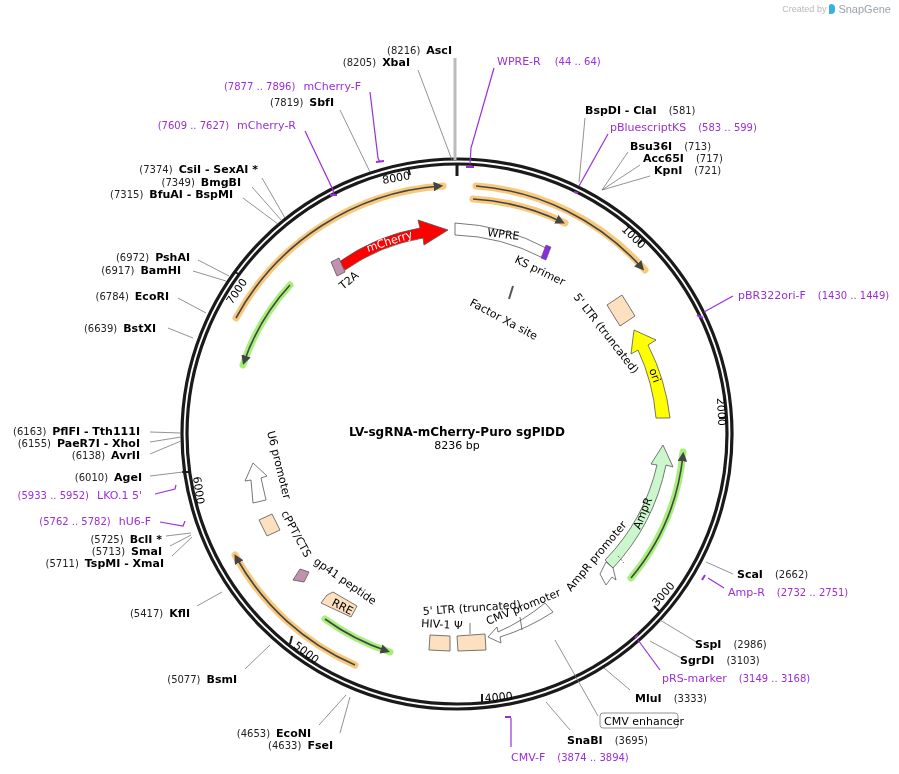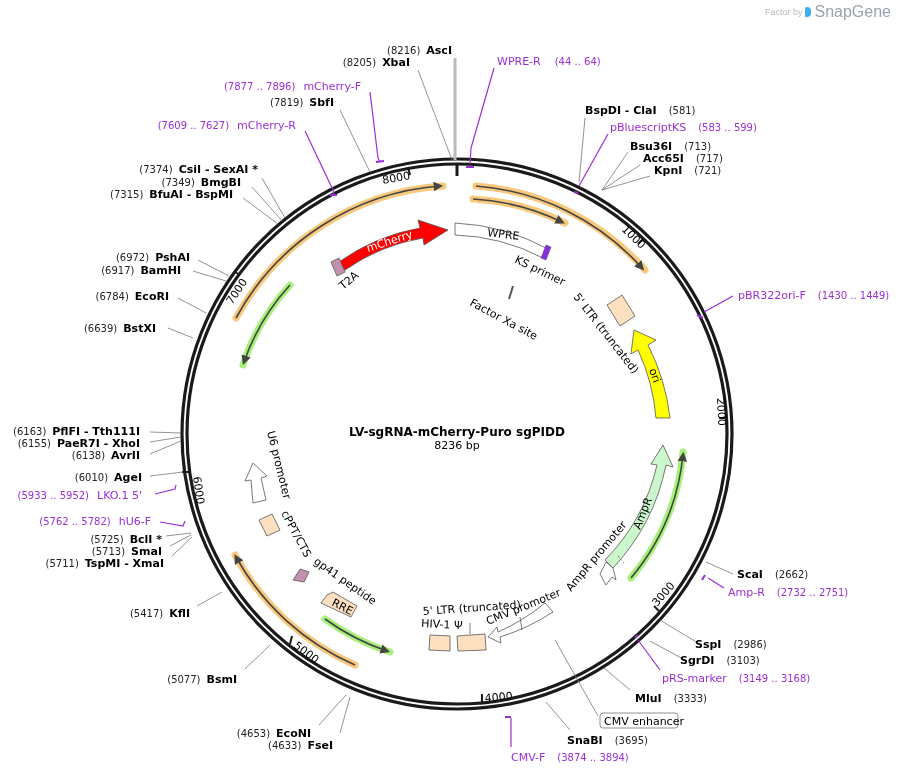--- a/index.html
+++ b/index.html
@@ -1,34 +1,34 @@
 <!DOCTYPE html>
 <html><head>
 <meta charset="utf-8">
 <style>
   html, body { margin:0; padding:0; background:#ffffff; }
   body { width:899px; height:774px; position:relative; overflow:hidden; font-family:"DejaVu Sans", sans-serif; }
   svg { position:absolute; left:0; top:0; }
   .credit { position:absolute; right:8px; top:3px; font-size:9px; color:#b9b9b9; font-family:"Liberation Sans", sans-serif; display:flex; align-items:center; gap:3px; }
   .credit .logo { display:inline-block; width:6px; height:10px; background:#3ab0e8; border-radius:2px 4px 4px 0; }
-  .credit .brand { font-size:16px; color:#9aa3ab; }
+  .credit .brand { font-size:11px; color:#9aa3ab; }
   .lbl-site { font-size:11px; font-weight:bold; fill:#000; }
   .lbl-pos { font-size:10px; fill:#222; }
   .lbl-primer { font-size:11px; fill:#9a2fd6; }
   .lbl-primer-pos { font-size:10px; fill:#9a2fd6; }
   .lbl-feat { font-size:11px; fill:#000; }
   .tick-lbl { font-size:11px; fill:#000; }
   .title { font-size:12px; font-weight:bold; fill:#000; }
   .subtitle { font-size:11px; fill:#000; }
 </style>
 </head>
 <body>
 
 <div class="credit">
-  <span>Factor by</span>
+  <span>Created by</span>
   <span class="logo"></span>
   <span class="brand">SnapGene</span>
 </div>
 
 <svg width="899" height="774" viewBox="0 0 899 774">
   <defs>
     <marker id="arrDark" markerWidth="6" markerHeight="6" refX="4" refY="3" orient="auto">
       <path d="M0,0 L6,3 L0,6 z" fill="#444"></path>
     </marker>
   </defs>

